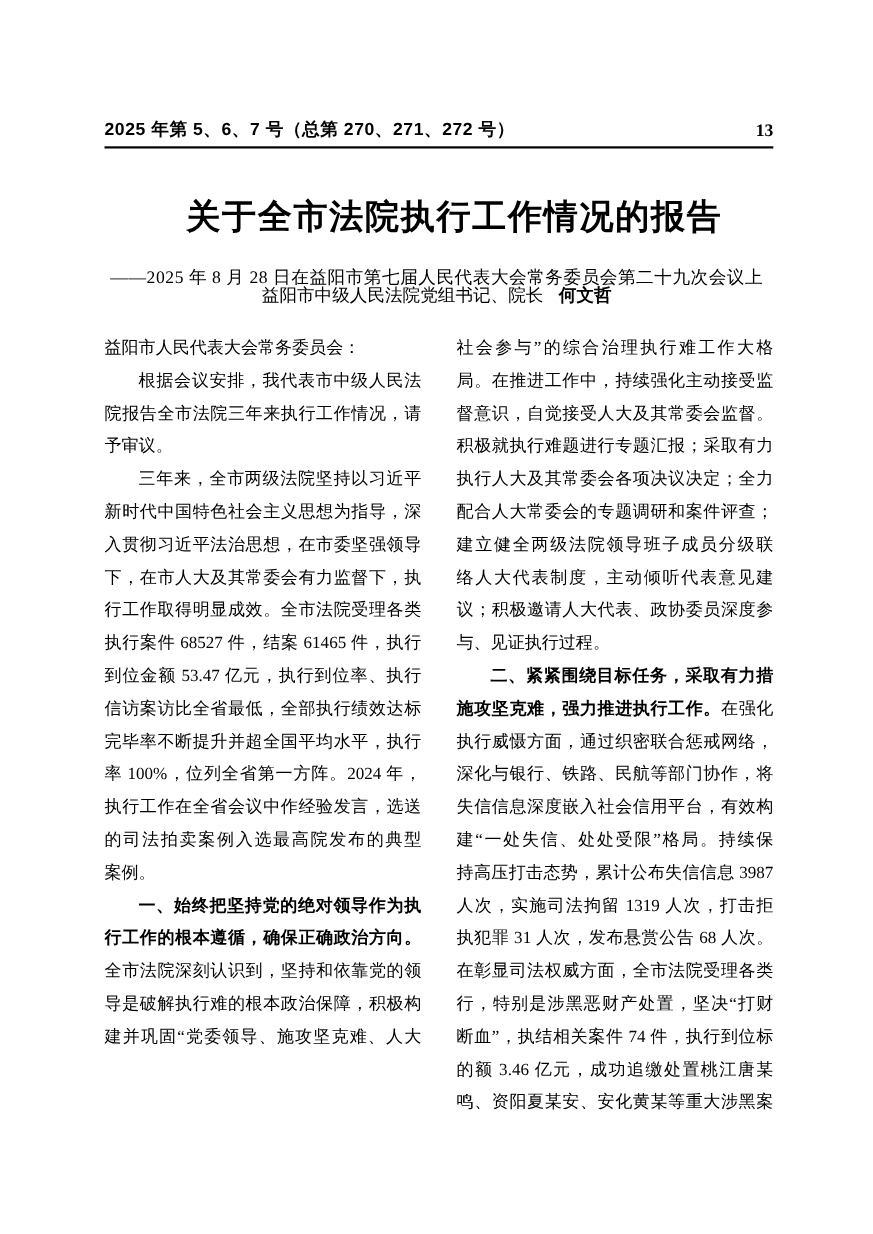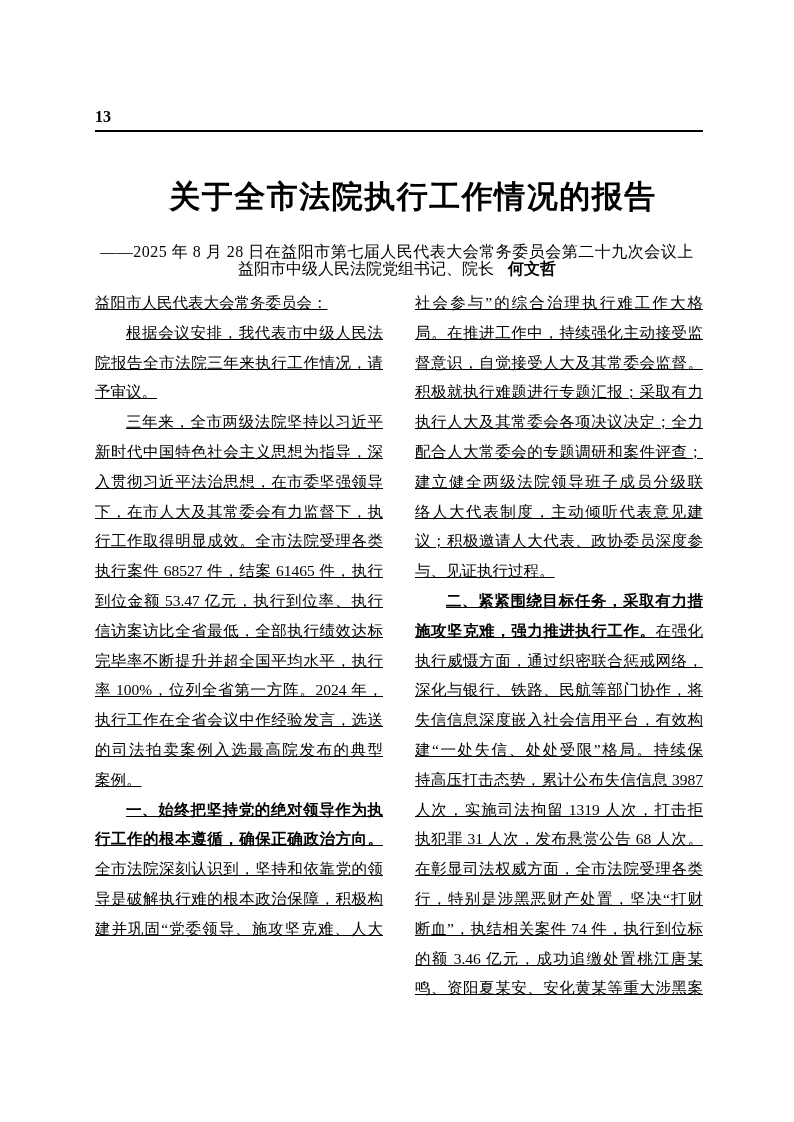--- a/index.html
+++ b/index.html
@@ -47,22 +47,22 @@
     font-size:16px;
   }
   .byline .name{
     font-family:"Liberation Sans","DejaVu Sans",sans-serif;
     font-weight:bold;
     margin-left:14px;
     margin-top:17px;
   }
   
   .columns{
-    position:absolute;top:288px;left:95px;width:608px;
-    display:flex;gap:32px;text-decoration:underline;
+    position:absolute;top:302px;left:95px;width:608px;
+    display:flex;gap:32px;
   }
   .col{width:290px;}
   .bodyline{
     height:29.8px;line-height:29.8px;
     font-size:15.5px;
     white-space:normal;
     overflow:hidden;
   }
   .bodyline.fill{
     text-align:justify;
@@ -79,20 +79,21 @@
     font-family:"Liberation Sans","DejaVu Sans",sans-serif;
     font-weight:bold;
   }
 </style>
 </head>
 <body>
 
 <div class="page">
 
   <div class="header">
+    <span class="issue">2025 年第 5、6、7 号（总第 270、271、272 号）</span>
     <span class="pageno">13</span>
   </div>
 
   <div class="title">关于全市法院执行工作情况的报告</div>
 
   <div class="subtitle">——2025 年 8 月 28 日在益阳市第七届人民代表大会常务委员会第二十九次会议上</div>
 
   <div class="byline">
     <span class="role">益阳市中级人民法院党组书记、院长</span><span class="name">何文哲</span>
   </div>

